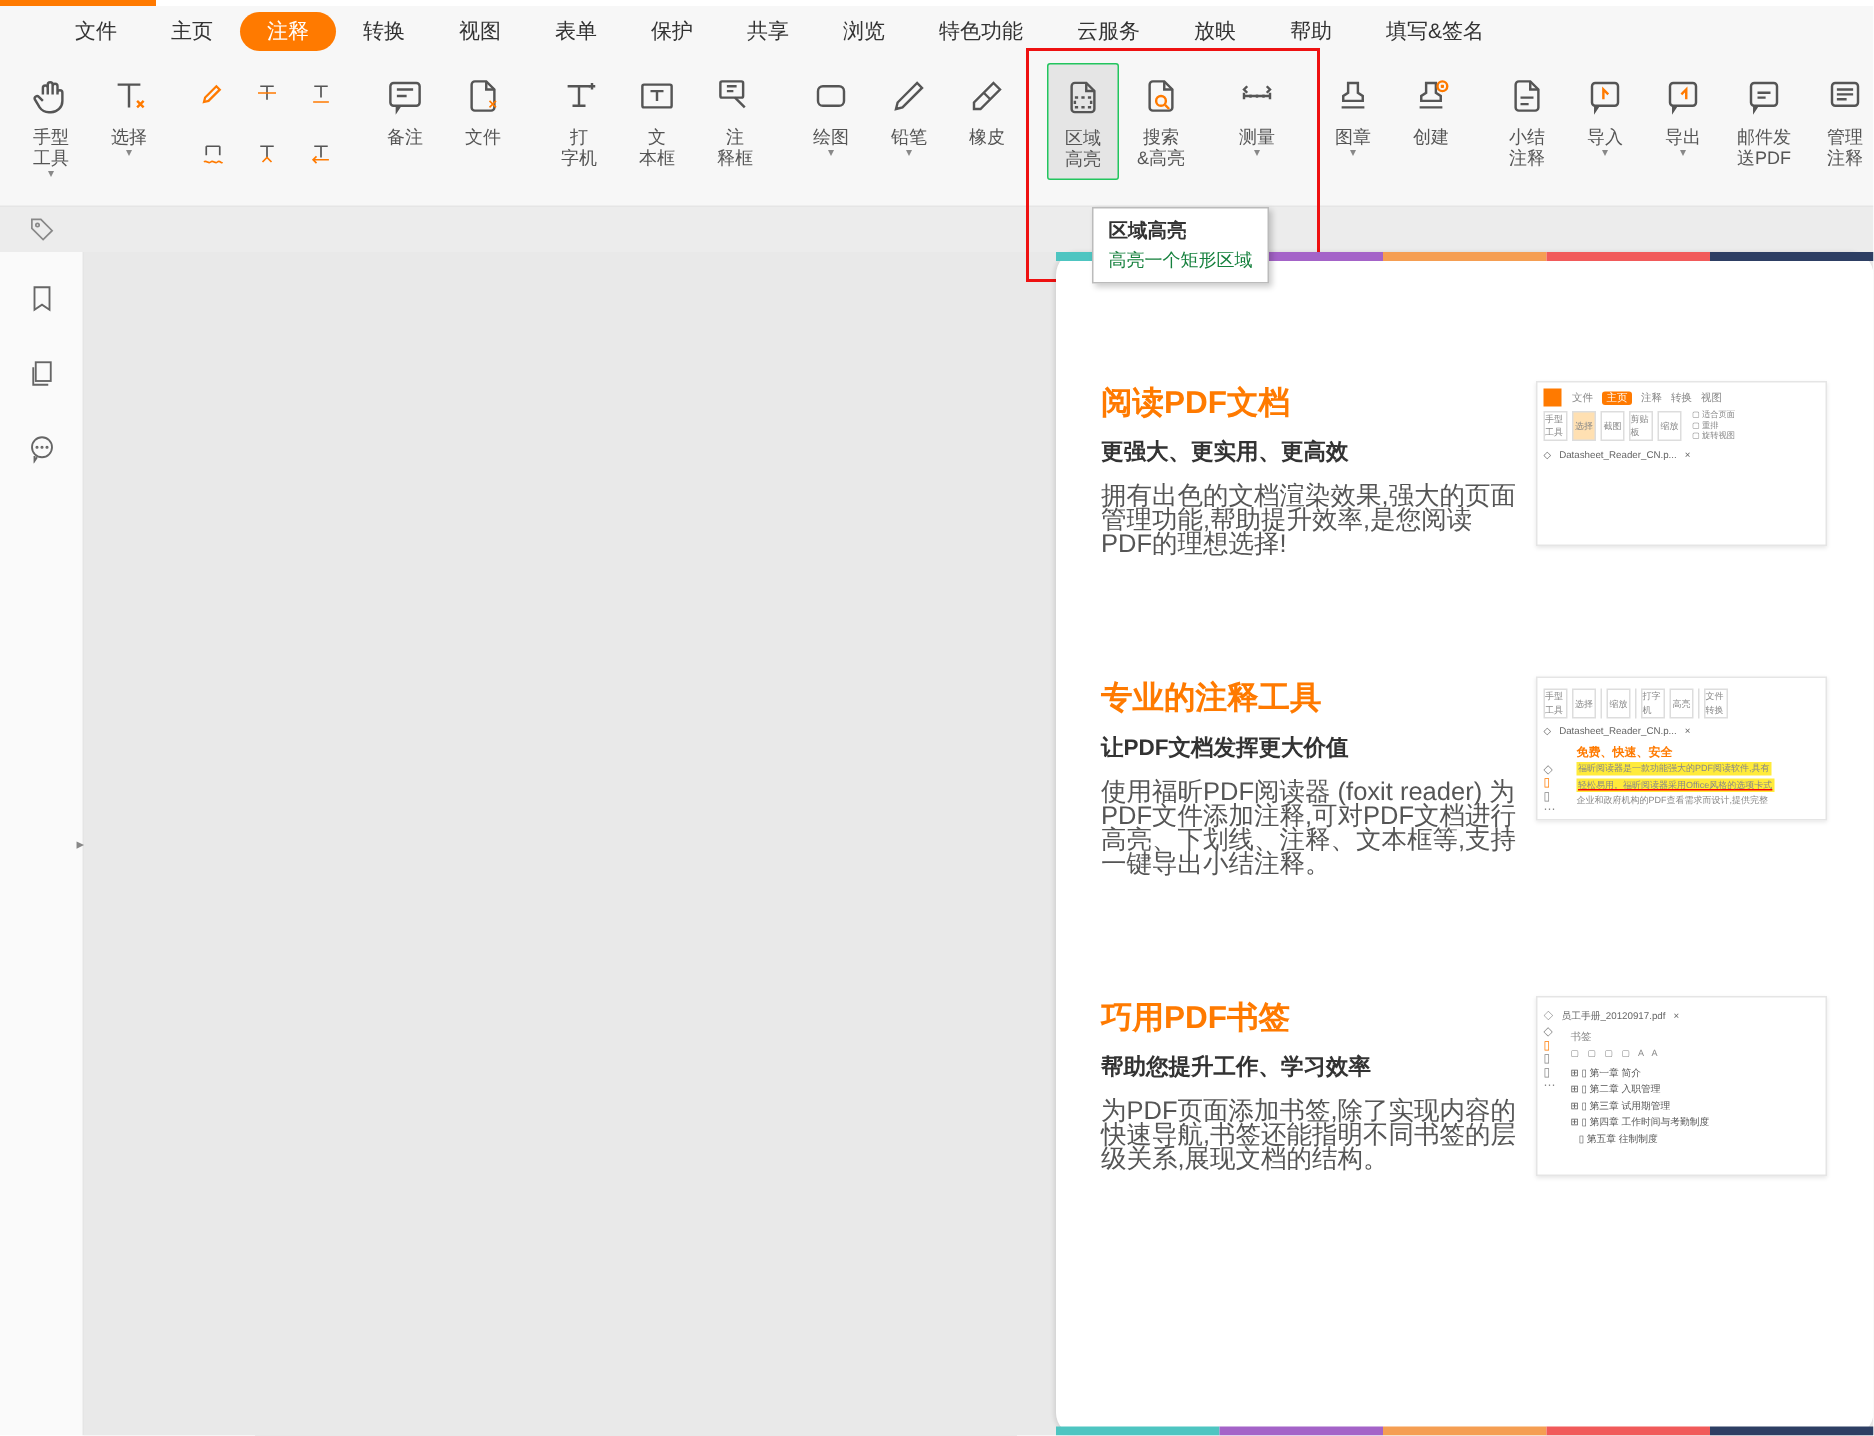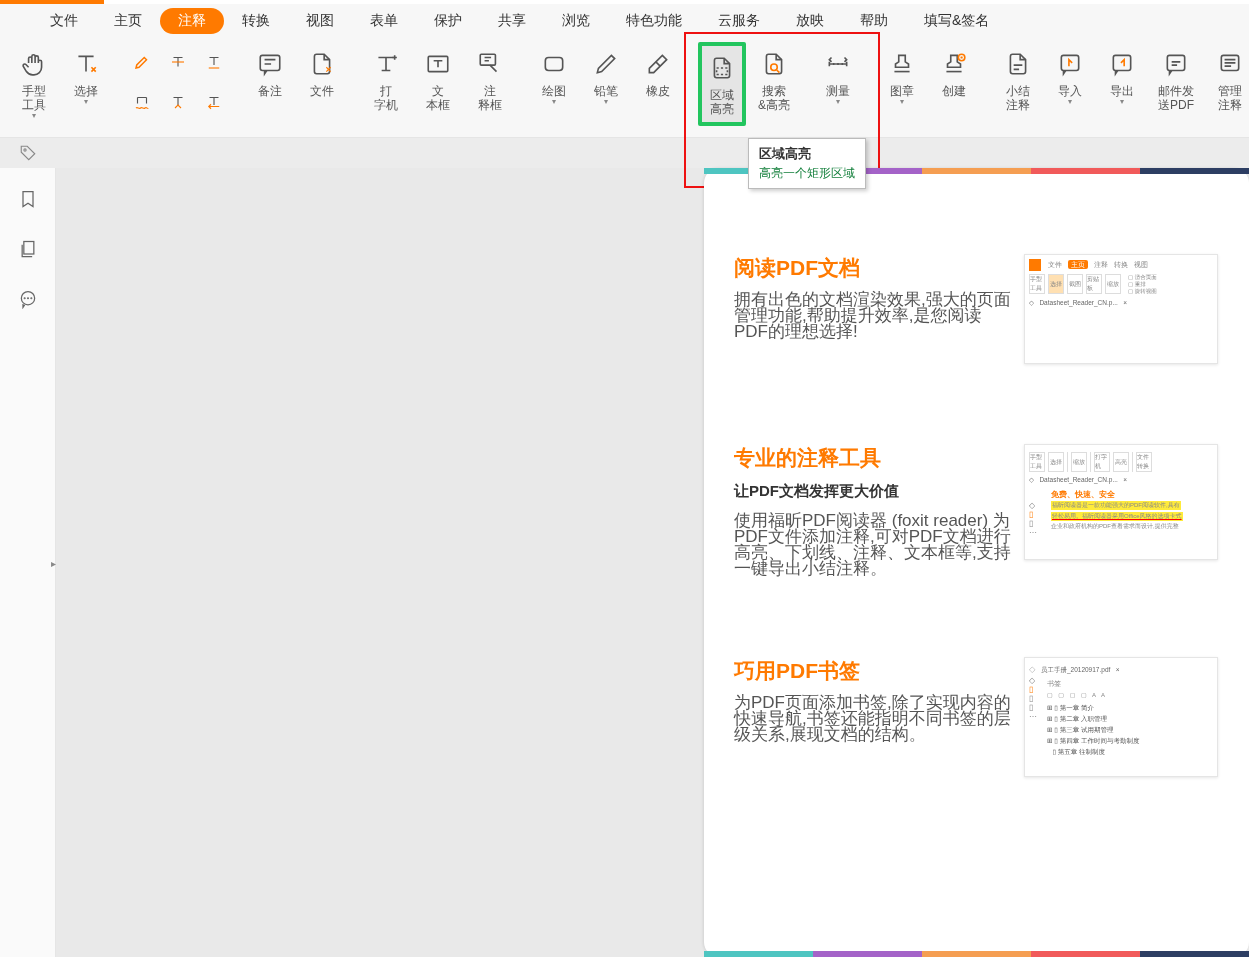--- a/index.html
+++ b/index.html
@@ -16,21 +16,21 @@
   
   .ribbon { display: flex; align-items: flex-start; height: 100px; background: #f7f7f7; border-bottom: 1px solid #e5e5e5; padding: 4px 8px 0 8px; position: relative; }
   .rib-btn { display: flex; flex-direction: column; align-items: center; justify-content: flex-start; padding: 6px 8px; margin: 0 2px; cursor: pointer; width: 48px; position:relative;}
   .rib-btn.wide { width: 56px;}
   .rib-big-icon { width: 32px; height: 32px; display: flex; align-items: center; justify-content: center; color:#555; }
   .rib-label { font-size: 12px; color: #555; text-align: center; line-height: 14px; margin-top: 4px; white-space: pre; }
   .rib-dd::after { content:"▾"; font-size:8px; color:#888; position:absolute; bottom:-2px; left:50%; transform:translateX(-50%);}
   .rib-sep { width: 1px; background: #ddd; height: 80px; margin: 6px 6px; }
   .rib-col { display:flex; flex-direction:column; justify-content:space-around; height:80px; margin:0 4px;}
   .rib-small-icon { width:28px; height:24px; display:flex; align-items:center; justify-content:center; color:#555; cursor:pointer;}
-  .rib-btn.highlighted { background:#e5e5e5; border:4px solid #22c55e; border-radius:2px;}
+  .rib-btn.highlighted { background:#e5e5e5; border:1px solid #22c55e; border-radius:2px;}
   
   
   .red-box { position:absolute; border:2px solid #e11; pointer-events:none; }
 
   
   .tooltip { position:absolute; background:#fff; border:1px solid #bbb; box-shadow:2px 2px 4px rgba(0,0,0,0.2); padding:6px 10px; z-index:100; }
   .tooltip .tt-title{ font-weight:bold; font-size:13px; margin-bottom:2px;}
   .tooltip .tt-desc{ font-size:12px; color:#15803d;}
 
   
@@ -337,21 +337,21 @@
         <svg width="26" height="26" viewBox="0 0 24 24" fill="none" stroke="#555" stroke-width="1.5">
           <rect x="4" y="4" width="16" height="14" rx="2"></rect>
           <path d="M7 8h10M7 11h10M7 14h6"></path>
         </svg>
       </div>
     <div class="rib-label">管理
 注释</div>
   </div>
 
   <div class="red-box" style="left:684px; top:-6px; width:196px; height:156px;"></div>
-  <div class="tooltip" style="left:748px; top:100px;">
+  <div class="tooltip" style="left:728px; top:100px;">
     <div class="tt-title">区域高亮</div>
     <div class="tt-desc">高亮一个矩形区域</div>
   </div>
 </div>
 
 <div class="tab-bar">
   <div class="side-gap">
     <div>
         <svg width="18" height="18" viewBox="0 0 24 24" fill="none" stroke="#888" stroke-width="1.5">
           <path d="M3 3h8l10 10-8 8L3 11z"></path>
@@ -392,20 +392,21 @@
         <div style="flex:1;background:#4ec5c1"></div>
           <div style="flex:1;background:#a463c8"></div>
           <div style="flex:1;background:#f59e52"></div>
           <div style="flex:1;background:#f15a5a"></div>
           <div style="flex:1;background:#2d3e63"></div>
       </div>
 
       <div class="section">
         <div class="txt">
           <h2>阅读PDF文档</h2>
+          <h3>更强大、更实用、更高效</h3>
           <p>拥有出色的文档渲染效果,强大的页面管理功能,帮助提升效率,是您阅读PDF的理想选择!</p>
         </div>
         <div class="img">
           <div class="thumb">
             <div class="thumb-header">
                 <div class="sq"></div>
               <div class="thumb-tabs">
                 <span>文件</span><span class="on">主页</span><span>注释</span><span>转换</span><span>视图</span>
               </div>
             </div>
@@ -428,21 +429,21 @@
         </div>
       </div>
 
       <div class="section">
         <div class="txt">
           <h2>专业的注释工具</h2>
           <h3>让PDF文档发挥更大价值</h3>
           <p>使用福昕PDF阅读器 (foxit reader) 为PDF文件添加注释,可对PDF文档进行高亮、下划线、注释、文本框等,支持一键导出小结注释。</p>
         </div>
         <div class="img">
-          <div class="thumb" style="height:116px;">
+          <div class="thumb" style="height:96px;">
             <div class="thumb-row">
               <div class="thumb-mini">手型
 工具</div>
                 <div class="thumb-mini">选择</div>
                 <div style="width:1px;background:#ddd;height:20px"></div>
                 <div class="thumb-mini">缩放</div>
                 <div style="width:1px;background:#ddd;height:20px"></div>
                 <div class="thumb-mini">打字机</div>
                 <div class="thumb-mini">高亮</div>
                 <div style="width:1px;background:#ddd;height:20px"></div>
@@ -457,20 +458,21 @@
               <span style="font-size:6px">企业和政府机构的PDF查看需求而设计,提供完整</span>
             </div>
             <div style="position:absolute;left:4px;top:56px;font-size:8px;">◇<br><span style="color:#ff7a00">▯</span><br>▯<br>⋯</div>
           </div>
         </div>
       </div>
 
       <div class="section">
         <div class="txt">
           <h2>巧用PDF书签</h2>
+          <h3>帮助您提升工作、学习效率</h3>
           <p>为PDF页面添加书签,除了实现内容的快速导航,书签还能指明不同书签的层级关系,展现文档的结构。</p>
         </div>
         <div class="img">
           <div class="thumb" style="height:120px;">
             <div class="thumb-tab-name">◇ &nbsp; <span>员工手册_20120917.pdf</span> &nbsp; ×</div>
             <div style="margin:4px 0 2px 18px;font-size:7px;">书签</div>
             <div style="margin-left:18px;font-size:6px;color:#888;letter-spacing:2px;">▢ ▢ ▢ ▢ A A</div>
             <div style="margin:4px 0 0 18px;font-size:6.5px;line-height:11px;color:#555;">
               <div>⊞ ▯ <span>第一章  简介</span></div>
               <div>⊞ ▯ <span>第二章  入职管理</span></div>

